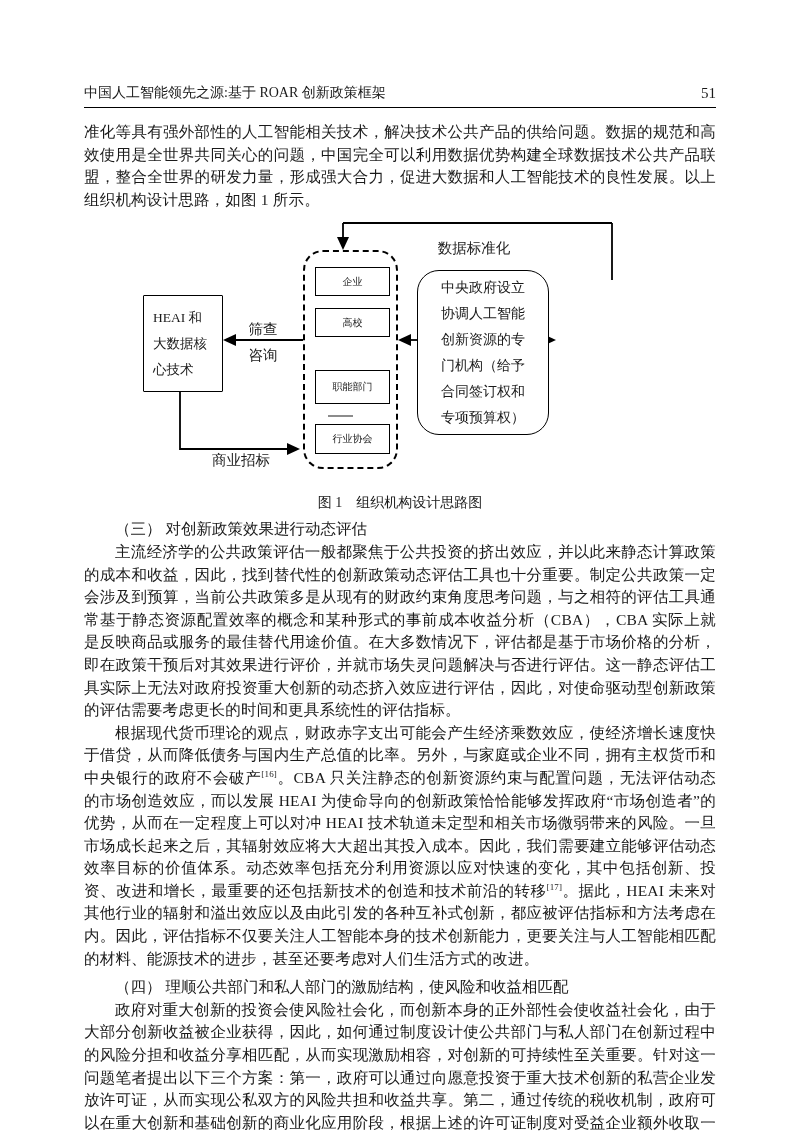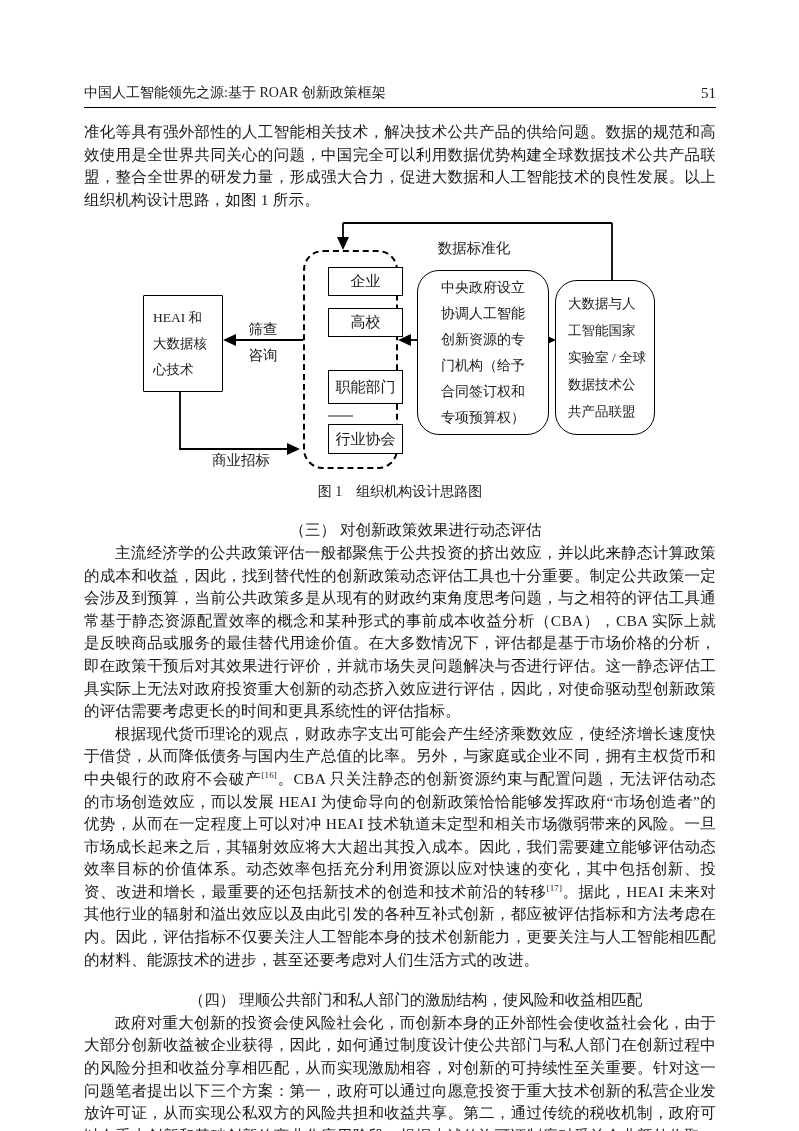--- a/index.html
+++ b/index.html
@@ -24,22 +24,22 @@
   p.body {
     font-size:15.5px;
     line-height:22.6px;
     text-align:justify;
     letter-spacing:0.2px;
   }
   .intro { margin-top:13px; }
   .indent { text-indent:2em; }
   .heading {
     font-size:15.5px; line-height:22.6px;
-    text-indent:2em; margin-top:18px;
-    text-align:center;
+    text-indent:2em; margin-top:6px;
+    text-align:left;
   }
   sup.ref { font-size:9px; line-height:0; }
 
   
   .diagram { position:relative; height:252px; margin-top:9px; font-size:14px; }
   .diagram svg.connectors { position:absolute; left:0; top:0; }
   .node {
     position:absolute; background:#fff; border:1.8px solid #000;
     display:flex; align-items:center;
     white-space:pre-line;
@@ -50,22 +50,21 @@
     font-size:13.5px; line-height:26px;
   }
   .cluster {
     position:absolute; left:219px; top:30px; width:95px; height:219px;
     border:2px dashed #000; border-radius:20px; background:#fff;
   }
   .inner-box {
     position:absolute; left:231px; width:75px;
     border:1.8px solid #000; background:#fff;
     display:flex; align-items:center; justify-content:center;
-    font-size:15px;
-    margin-left:13px;
+    font-size:10px;
   }
   .ib-0 { top:47px;  height:29px; }
   .ib-1 { top:88px;  height:29px; }
   .ib-2 { top:150px; height:34px; }
   .ib-3 { top:204px; height:30px; }
   .inner-sep {
     position:absolute; left:244px; top:195px; width:25px; height:2px;
     background:#8c8c8c;
   }
   .node-mid {
@@ -77,21 +76,21 @@
     left:471px; top:60px; width:100px; height:155px;
     border-radius:22px; padding-left:12px;
     font-size:13.5px; line-height:27px;
   }
   .diag-label { position:absolute; font-size:14.5px; text-align:center; }
   .lbl-top     { left:345px; top:19px;  width:90px; }
   .lbl-screen  { left:161px; top:100px; width:36px; }
   .lbl-consult { left:161px; top:126px; width:36px; }
   .lbl-bid     { left:124px; top:231px; width:66px; }
 
-  .fig-caption { text-align:center; font-size:14px; margin-top:11px; }
+  .fig-caption { text-align:center; font-size:14px; margin-top:22px; }
 </style>
 </head>
 <body>
 
 <div class="content">
 
   <div class="page-header">
     <span>中国人工智能领先之源:基于 ROAR 创新政策框架</span>
     <span class="page-num">51</span>
   </div>
@@ -130,25 +129,20 @@
     <div class="inner-sep"></div>
     <div class="inner-box ib-3">行业协会</div>
 
     <div class="node node-mid">中央政府设立
 协调人工智能
 创新资源的专
 门机构（给予
 合同签订权和
 专项预算权）</div>
 
-    <div class="node node-right">大数据与人
-工智能国家
-实验室 / 全球
-数据技术公
-共产品联盟</div>
 
     <div class="diag-label lbl-top">数据标准化</div>
     <div class="diag-label lbl-screen">筛查</div>
     <div class="diag-label lbl-consult">咨询</div>
     <div class="diag-label lbl-bid">商业招标</div>
   </div>
 
   <div class="fig-caption">图 1　组织机构设计思路图</div>
 
   <div class="heading">（三） 对创新政策效果进行动态评估</div>

